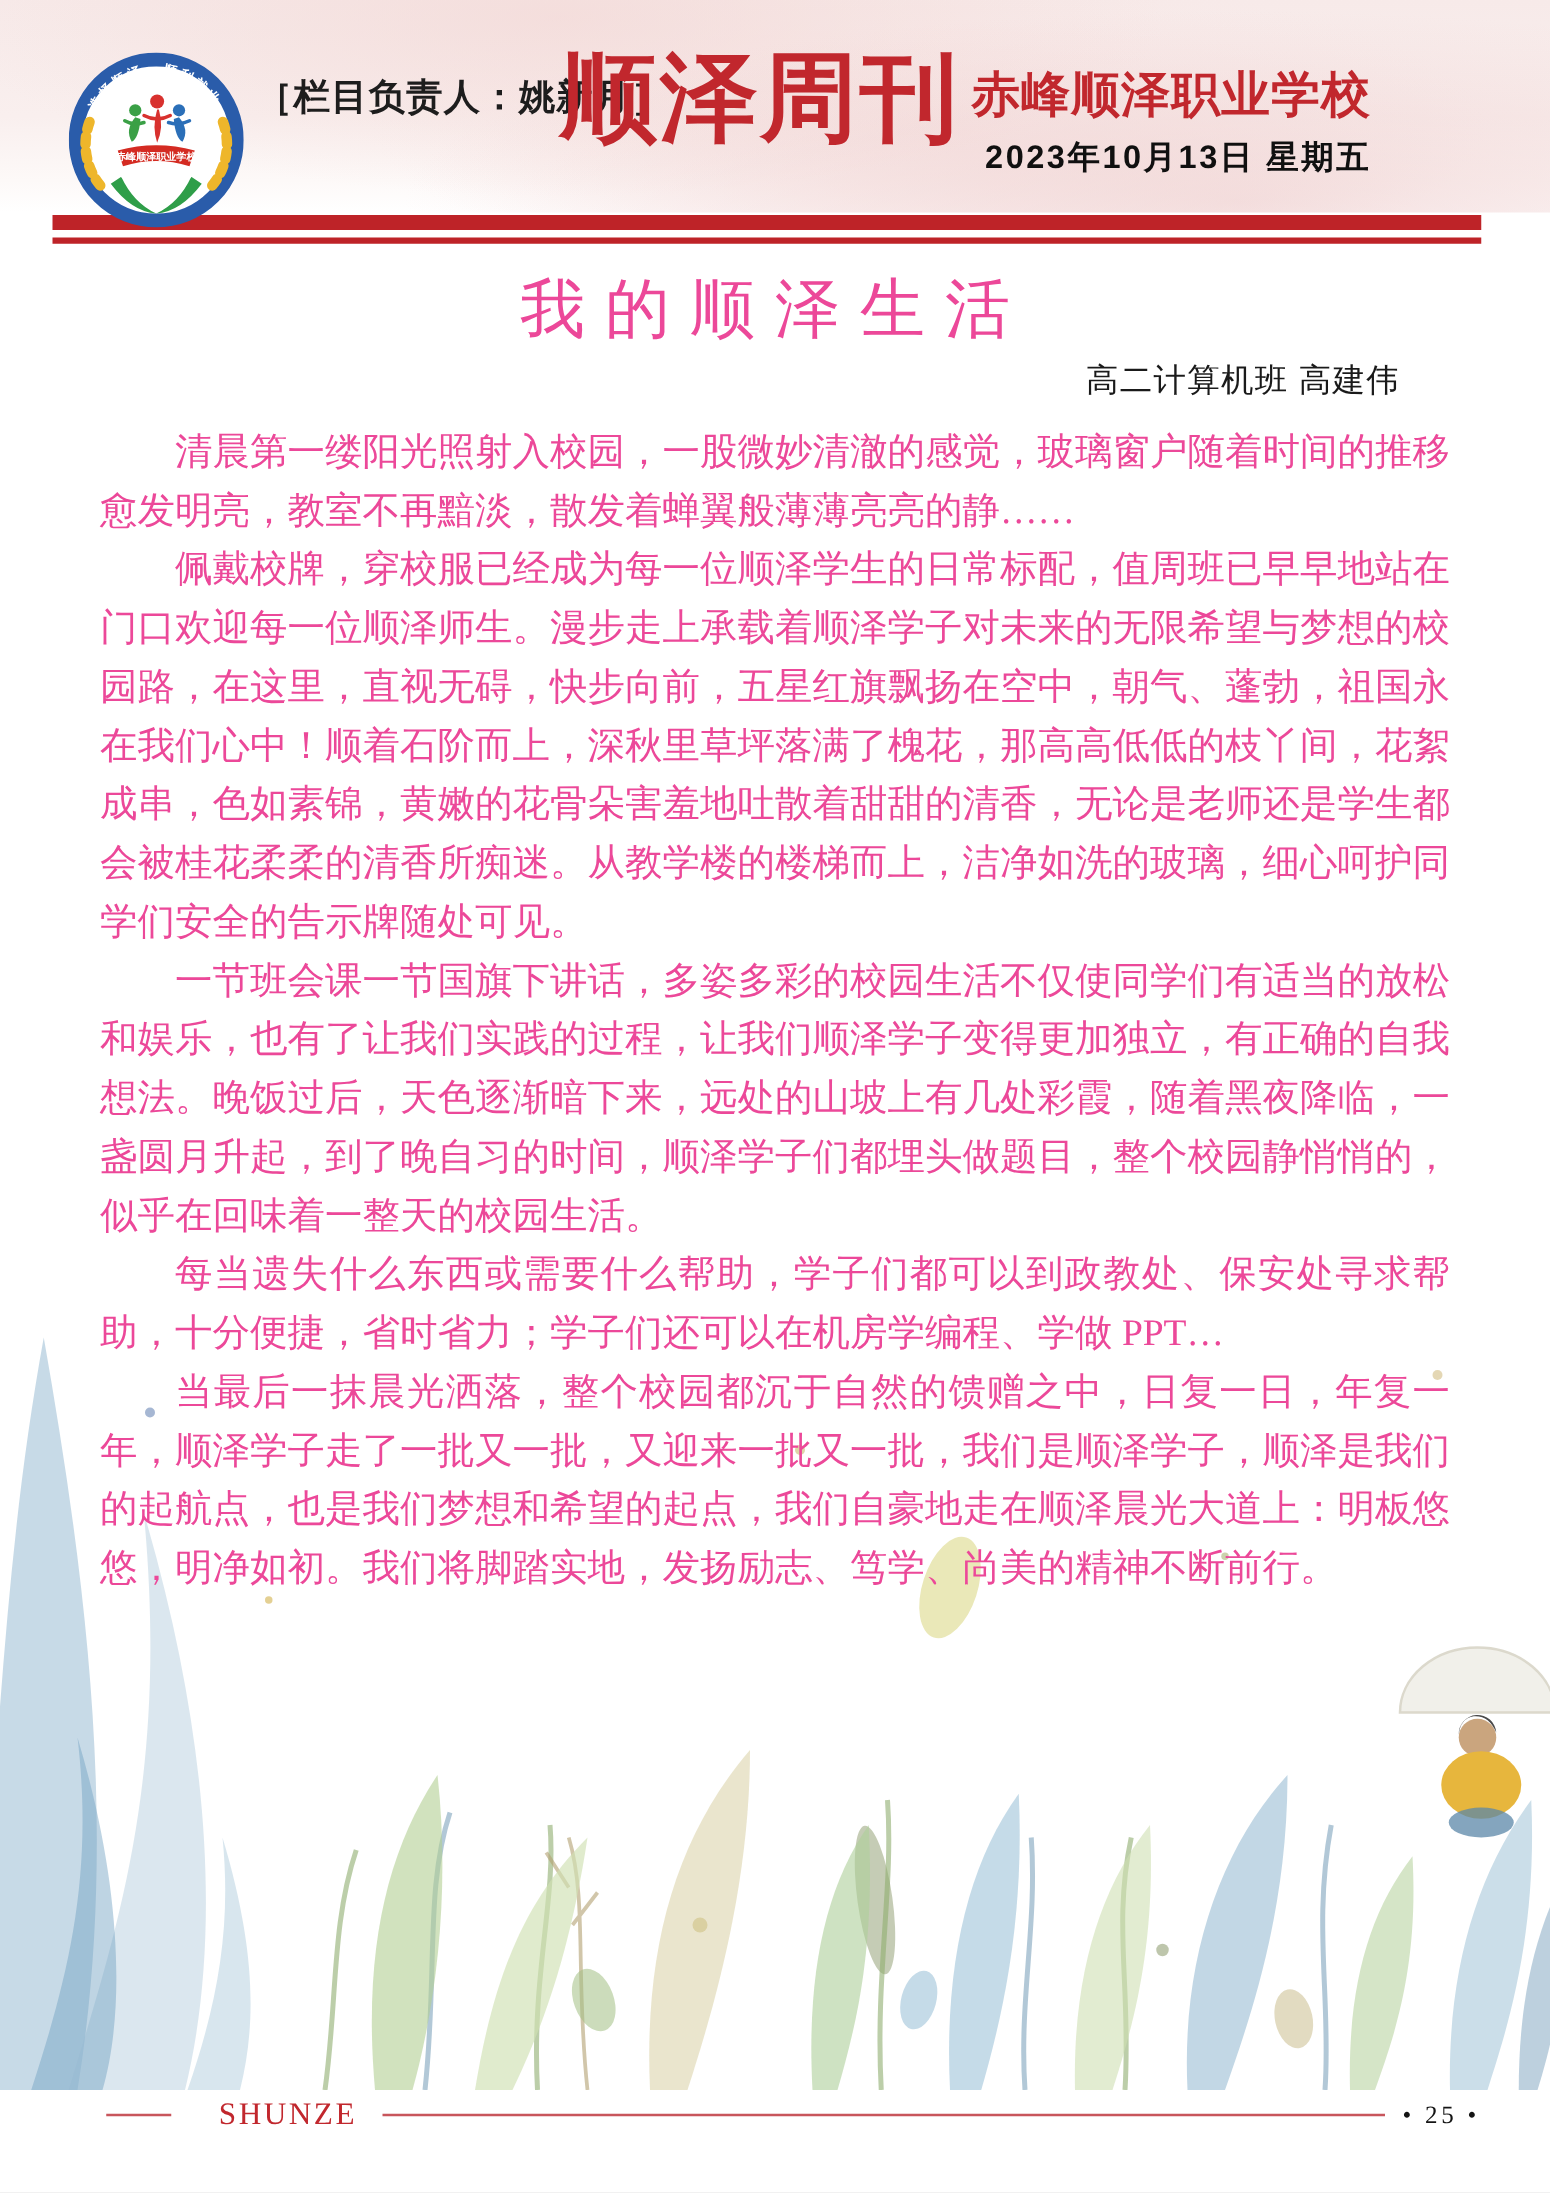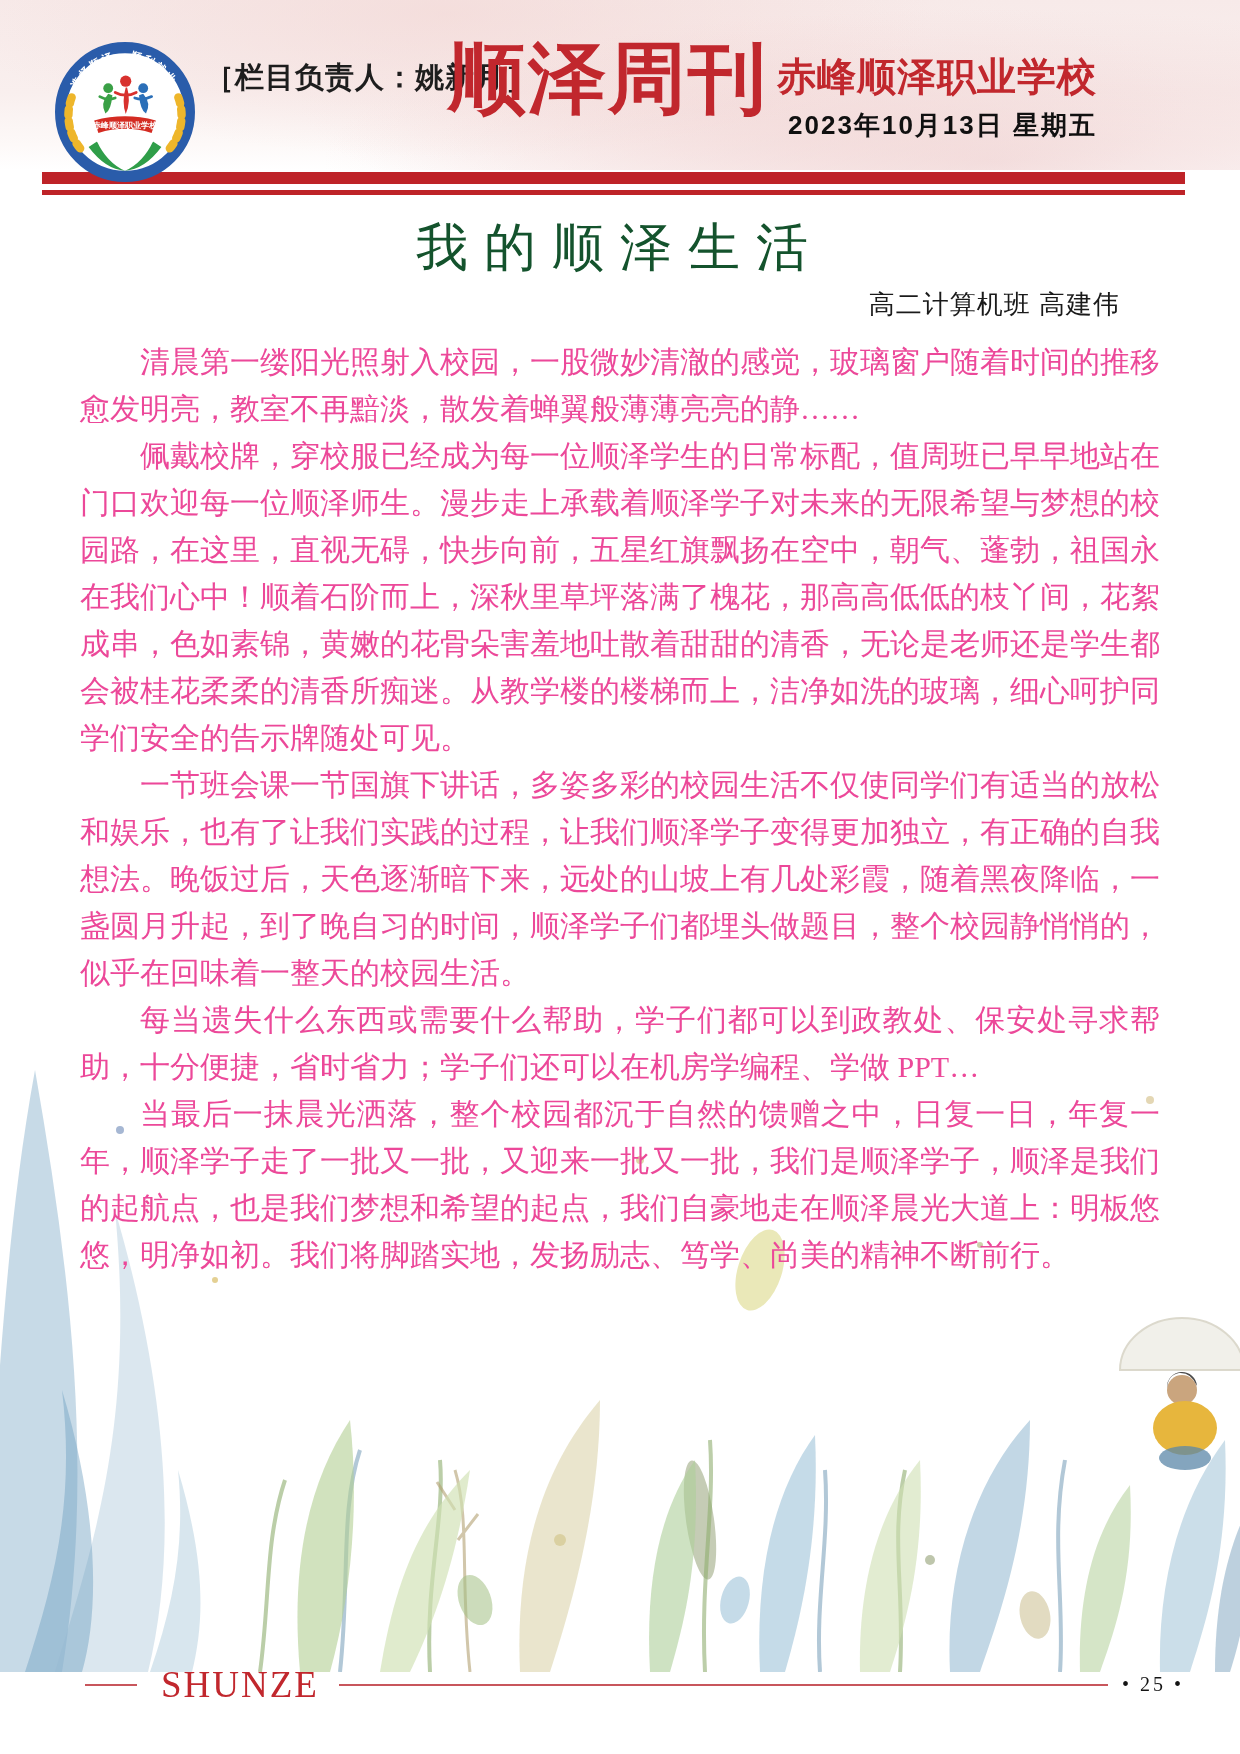--- a/index.html
+++ b/index.html
@@ -50,21 +50,21 @@
 
   
   .rules{margin:2px 55px 0 42px;}
   .rule-thick{height:12px;background:#be2328;}
   .rule-thin{height:5px;background:#be2328;margin-top:6px;}
 
   
   .article{position:relative;z-index:1;}
   .article-title{
     margin:18px 0 0;text-align:center;
-    font-size:52px;font-weight:500;color:#14532d;letter-spacing:16px;
+    font-size:52px;font-weight:500;color:#ec4899;letter-spacing:16px;
     font-family:"Liberation Serif","DejaVu Serif",serif;
   }
   .article-byline{
     margin-top:4px;text-align:right;padding-right:120px;
     font-size:26px;color:#1a1a1a;letter-spacing:1px;
     font-family:"Liberation Sans","DejaVu Sans",sans-serif;
   }
   .article-body{
     margin:16px 80px 0;
     font-size:30px;line-height:47px;color:#ec4899;
@@ -79,21 +79,21 @@
     z-index:0;pointer-events:none;
   }
 
   
   .page-footer{
     position:absolute;left:0;right:0;bottom:48px;z-index:2;
     display:flex;align-items:center;
     font-family:"Liberation Serif","DejaVu Serif",serif;
   }
   .footer-rule-short{width:52px;height:2px;background:#c8565c;margin-left:85px;}
-  .footer-brand{margin:0 20px 0 24px;font-size:37px;color:#c1272d;letter-spacing:2px;}
+  .footer-brand{margin:0 20px 0 38px;font-size:25px;color:#c1272d;letter-spacing:2px;}
   .footer-rule-long{flex:1;height:2px;background:#c8565c;margin-right:14px;}
   .page-number{font-size:20px;color:#141414;margin-right:56px;letter-spacing:3px;white-space:nowrap;}
 </style>
 </head>
 <body>
 
 <div class="page">
 
   <header class="page-header">
 

